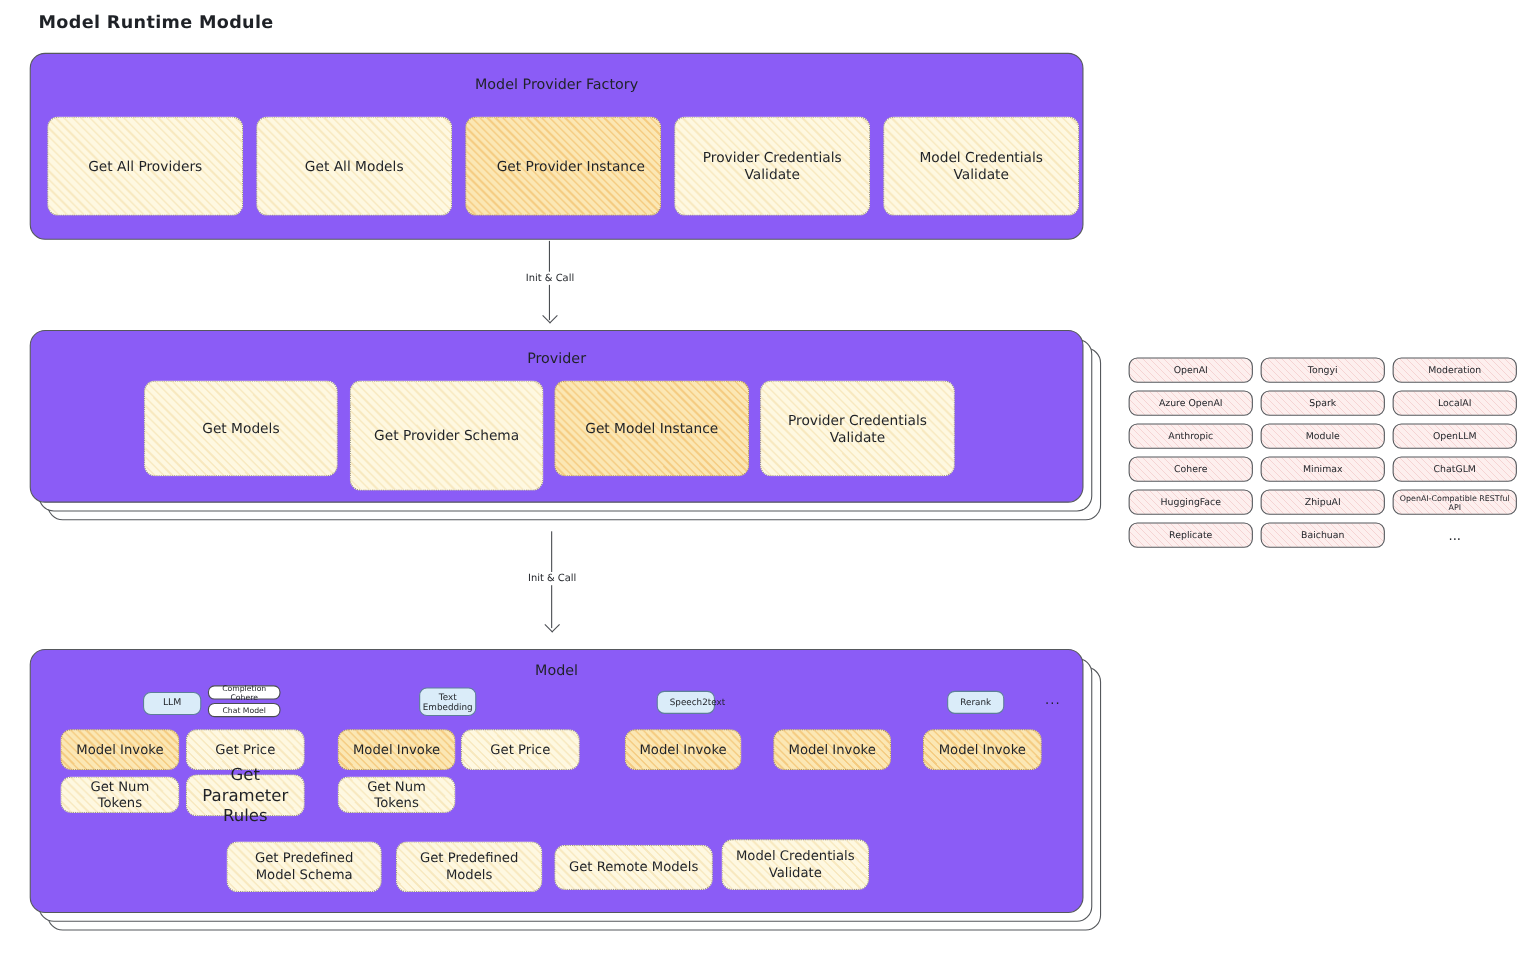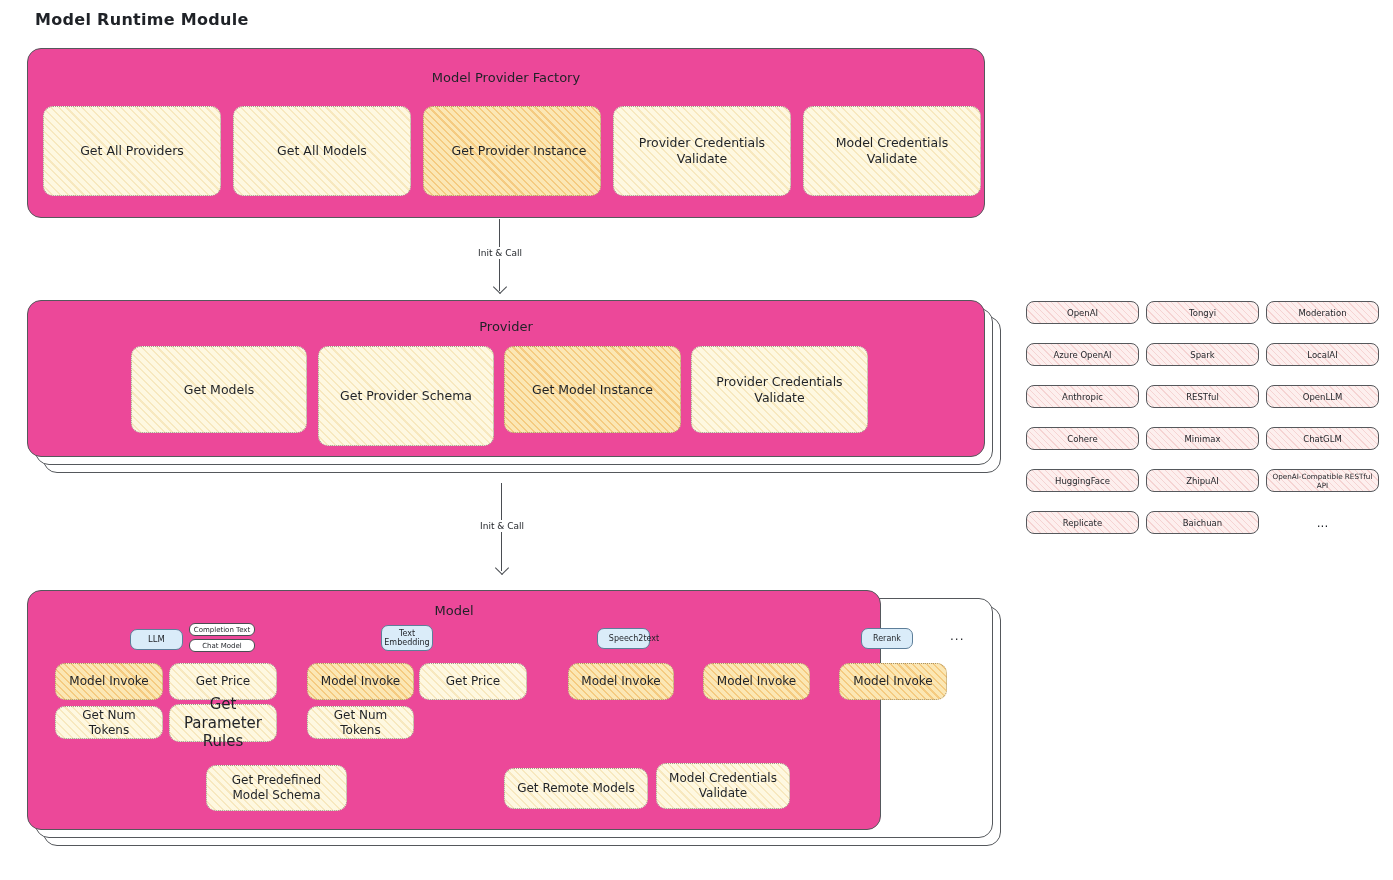--- a/index.html
+++ b/index.html
@@ -2,37 +2,37 @@
 <html><head>
 <meta charset="utf-8">
 <style>
   * { margin:0; padding:0; box-sizing:border-box; }
   html,body { background:#ffffff; }
   body { font-family:"DejaVu Sans","Liberation Sans",sans-serif; color:#1f2227; }
   .canvas { position:relative; width:1393px; height:880px; background:#ffffff; overflow:hidden; }
 
   .page-title { position:absolute; left:35px; top:10px; font-size:16px; font-weight:600; letter-spacing:.3px; }
 
-  .section { position:absolute; background:#ec4899; border:1.6px solid #55585c; border-radius:14px; }
+  .section { position:absolute; background:#8b5cf6; border:1.6px solid #55585c; border-radius:14px; }
   .layer   { position:absolute; background:#fff; border:1.5px solid #55585c; border-radius:14px; }
   .section-title { position:absolute; left:0; width:100%; text-align:center; font-size:13px; }
 
   .fnbox {
     position:absolute; display:flex; align-items:center; justify-content:center; text-align:center;
     border:1.5px dotted #9a968a; border-radius:10px; font-size:12.5px; line-height:1.25; padding:3px 6px;
     background-color:#fef8e1;
     background-image:repeating-linear-gradient(45deg, rgba(233,196,112,.30) 0px, rgba(233,196,112,.30) 1.5px, transparent 1.5px, transparent 5.5px);
   }
   .fnbox.hl {
     background-color:#fbe7b4;
     background-image:repeating-linear-gradient(45deg, rgba(238,173,72,.48) 0px, rgba(238,173,72,.48) 1.5px, transparent 1.5px, transparent 5px);
     border-color:#a89368;
   }
 
-  .chipcol { position:absolute; display:flex; flex-direction:column; gap:19px; width:113px; }
+  .chipcol { position:absolute; display:flex; flex-direction:column; gap:7px; width:113px;margin-top:24px; }
   .chip {
     height:23px; border:1.4px solid #55585c; border-radius:8px;
     display:flex; align-items:center; justify-content:center; text-align:center;
     font-size:8.5px;
     background-color:#fdefee;
     background-image:repeating-linear-gradient(45deg, rgba(228,148,148,.30) 0px, rgba(228,148,148,.30) 1px, transparent 1px, transparent 4.5px);
   }
   .chip.small { font-size:7.2px; }
   .chip-more { height:23px; display:flex; align-items:center; justify-content:center; font-size:12px; }
 
@@ -85,63 +85,64 @@
       <div class="chip">OpenAI</div>
       <div class="chip">Azure OpenAI</div>
       <div class="chip">Anthropic</div>
       <div class="chip">Cohere</div>
       <div class="chip">HuggingFace</div>
       <div class="chip">Replicate</div>
     </div>
     <div class="chipcol" style="left:1146px; top:301px;">
       <div class="chip">Tongyi</div>
       <div class="chip">Spark</div>
-      <div class="chip">RESTful</div>
+      <div class="chip">Module</div>
       <div class="chip">Minimax</div>
       <div class="chip">ZhipuAI</div>
       <div class="chip">Baichuan</div>
     </div>
     <div class="chipcol" style="left:1266px; top:301px;">
       <div class="chip">Moderation</div>
       <div class="chip">LocalAI</div>
       <div class="chip">OpenLLM</div>
       <div class="chip">ChatGLM</div>
       <div class="chip small">OpenAI-Compatible RESTful API</div>
       <div class="chip-more">...</div>
     </div>
   </div>
 
   <div class="arrow-line" style="left:501px; top:483px; height:88px;"></div>
   <div class="arrow-head" style="left:497px; top:563px;"></div>
   <div class="arrow-label" style="left:457px; top:520px;">Init &amp; Call</div>
 
   <div class="layer" style="left:43px; top:606px; width:958px; height:240px;"></div>
   <div class="layer" style="left:35px; top:598px; width:958px; height:240px;"></div>
-  <div class="section" style="left:27px; top:590px; width:854px; height:240px;">
+  <div class="section" style="left:27px; top:590px; width:958px; height:240px;">
     <div class="section-title" style="top:12px;">Model</div>
 
     <div class="badge-blue" style="left:102px; top:38px; width:53px; height:21px; font-size:8.5px;">LLM</div>
-    <div class="badge-white" style="left:161px; top:32px; width:66px; height:13px;">Completion Text</div>
+    <div class="badge-white" style="left:161px; top:32px; width:66px; height:13px;">Completion Cohere</div>
     <div class="badge-white" style="left:161px; top:48px; width:66px; height:13px;">Chat Model</div>
     <div class="badge-blue" style="left:353px; top:34px; width:52px; height:26px;">Text Embedding</div>
     <div class="badge-blue" style="left:569px; top:37px; width:53px; height:21px;padding-left:24px;">Speech2text</div>
     <div class="badge-blue" style="left:703px; top:37px; width:53px; height:21px;margin-top:40px;">Moderation</div>
     <div class="badge-blue" style="left:833px; top:37px; width:52px; height:21px;">Rerank</div>
     <div class="more-dots" style="left:922px; top:38px;">...</div>
 
     <div class="fnbox hl" style="left:27px;  top:72px; width:108px; height:37px; font-size:12px;">Model Invoke</div>
     <div class="fnbox" style="left:141px; top:72px; width:108px; height:37px; font-size:12px;">Get Price</div>
     <div class="fnbox hl" style="left:279px; top:72px; width:107px; height:37px; font-size:12px;">Model Invoke</div>
     <div class="fnbox" style="left:391px; top:72px; width:108px; height:37px; font-size:12px;">Get Price</div>
     <div class="fnbox hl" style="left:540px; top:72px; width:106px; height:37px; font-size:12px;">Model Invoke</div>
     <div class="fnbox hl" style="left:675px; top:72px; width:107px; height:37px; font-size:12px;">Model Invoke</div>
     <div class="fnbox hl" style="left:811px; top:72px; width:108px; height:37px; font-size:12px;">Model Invoke</div>
 
     <div class="fnbox" style="left:27px;  top:115px; width:108px; height:33px; font-size:12px;">Get Num Tokens</div>
     <div class="fnbox" style="left:141px; top:113px; width:108px; height:38px; font-size:15px;">Get Parameter Rules</div>
     <div class="fnbox" style="left:279px; top:115px; width:107px; height:33px; font-size:12px;">Get Num Tokens</div>
 
     <div class="fnbox" style="left:178px; top:174px; width:141px; height:46px; font-size:12px;">Get Predefined Model Schema</div>
+    <div class="fnbox" style="left:332px; top:174px; width:133px; height:46px; font-size:12px;">Get Predefined Models</div>
     <div class="fnbox" style="left:476px; top:177px; width:144px; height:41px; font-size:12px;">Get Remote Models</div>
     <div class="fnbox" style="left:628px; top:172px; width:134px; height:46px; font-size:12px;">Model Credentials Validate</div>
   </div>
 
 </div>
 
 </body></html>

